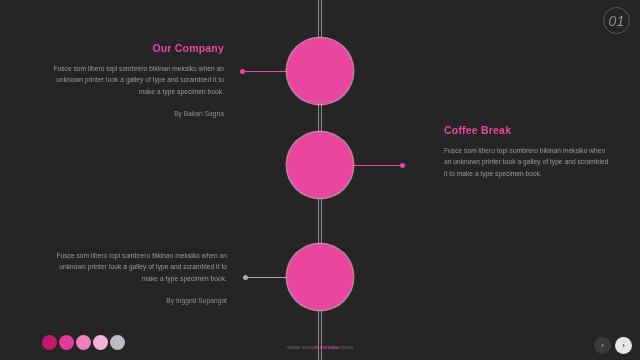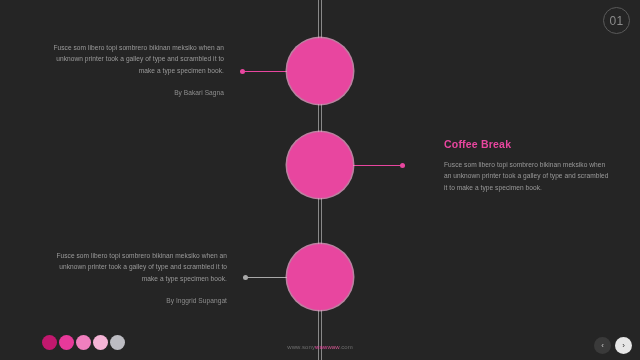--- a/index.html
+++ b/index.html
@@ -106,39 +106,40 @@
   .block p.by {
     margin: 13px 0 0 0;
     font-size: 6.6px;
     color: #8e8e8e;
     letter-spacing: .05px;
   }
   .block.right-align { text-align: right; }
   .block.left-align  { text-align: left; }
 
   .b1 { right: 416px; top: 42px; width: 180px; }
-  .b2 { left: 444px;  top: 138px; width: 166px; }
+  .b2 { left: 444px;  top: 124px; width: 166px; }
   .b3 { right: 413px; top: 250px; width: 182px; }
 
   
   .badge {
     position: absolute;
     top: 7px;
     right: 10px;
     width: 25px;
     height: 25px;
     border-radius: 50%;
     border: 1px solid #5a5a5a;
     color: #8c8c8c;
-    font-size: 12px;
+    font-size: 14px;
     display: flex;
     align-items: center;
     justify-content: center;
     z-index: 5;
     letter-spacing: .3px;
+    font-style: italic;
   }
 
   
   .dots {
     position: absolute;
     left: 42px;
     bottom: 10px;
     display: flex;
     gap: 2px;
     z-index: 5;
@@ -216,20 +217,21 @@
   <div class="connector grey c3">
     <div class="bar"></div>
     <div class="knob"></div>
   </div>
 
   <div class="node n1"></div>
   <div class="node n2"></div>
   <div class="node n3"></div>
 
   <div class="block b1 right-align">
+    <h2>Our Company</h2>
     <p class="body">Fusce som libero topi sombrero bikinan meksiko when an unknown printer took a galley of type and scrambled it to make a type specimen book.</p>
     <p class="by">By Bakari Sagna</p>
   </div>
 
   <div class="block b2 left-align">
     <h2>Coffee Break</h2>
     <p class="body">Fusce som libero topi sombrero bikinan meksiko when an unknown printer took a galley of type and scrambled it to make a type specimen book.</p>
   </div>
 
   <div class="block b3 right-align">

